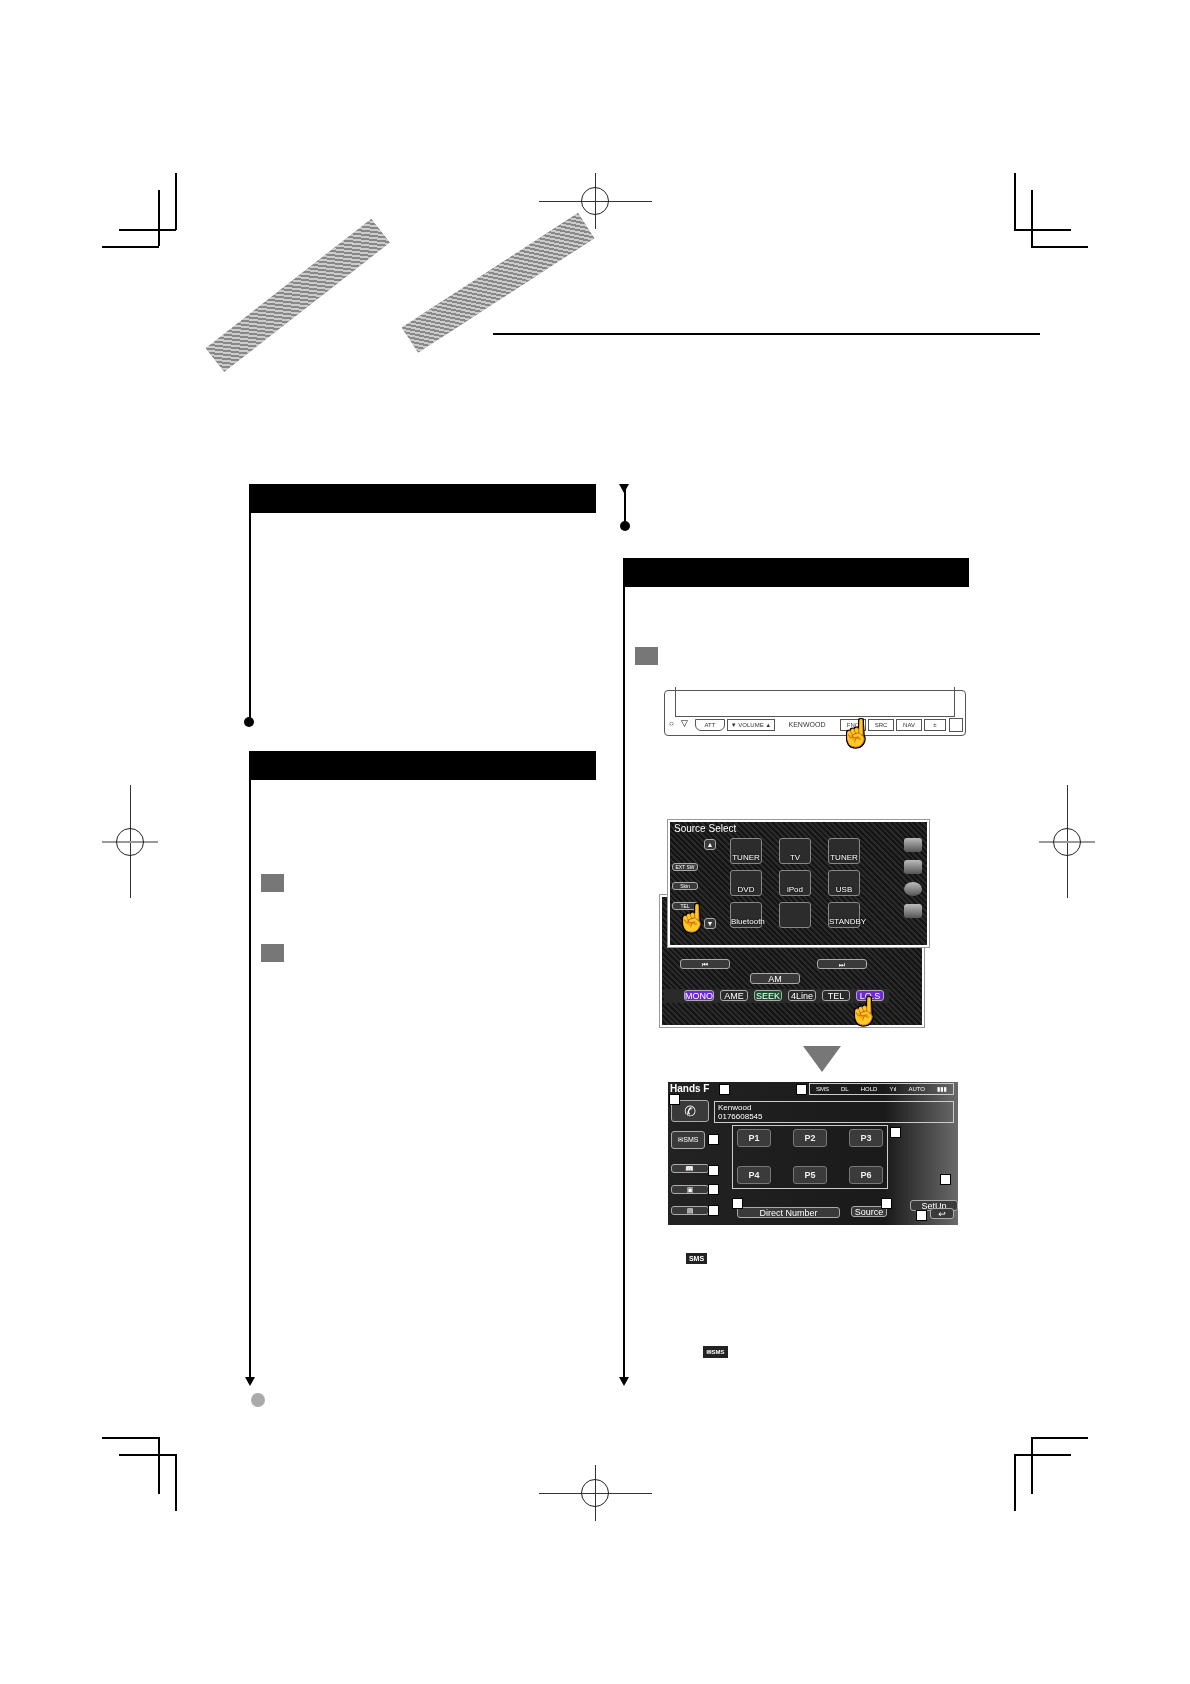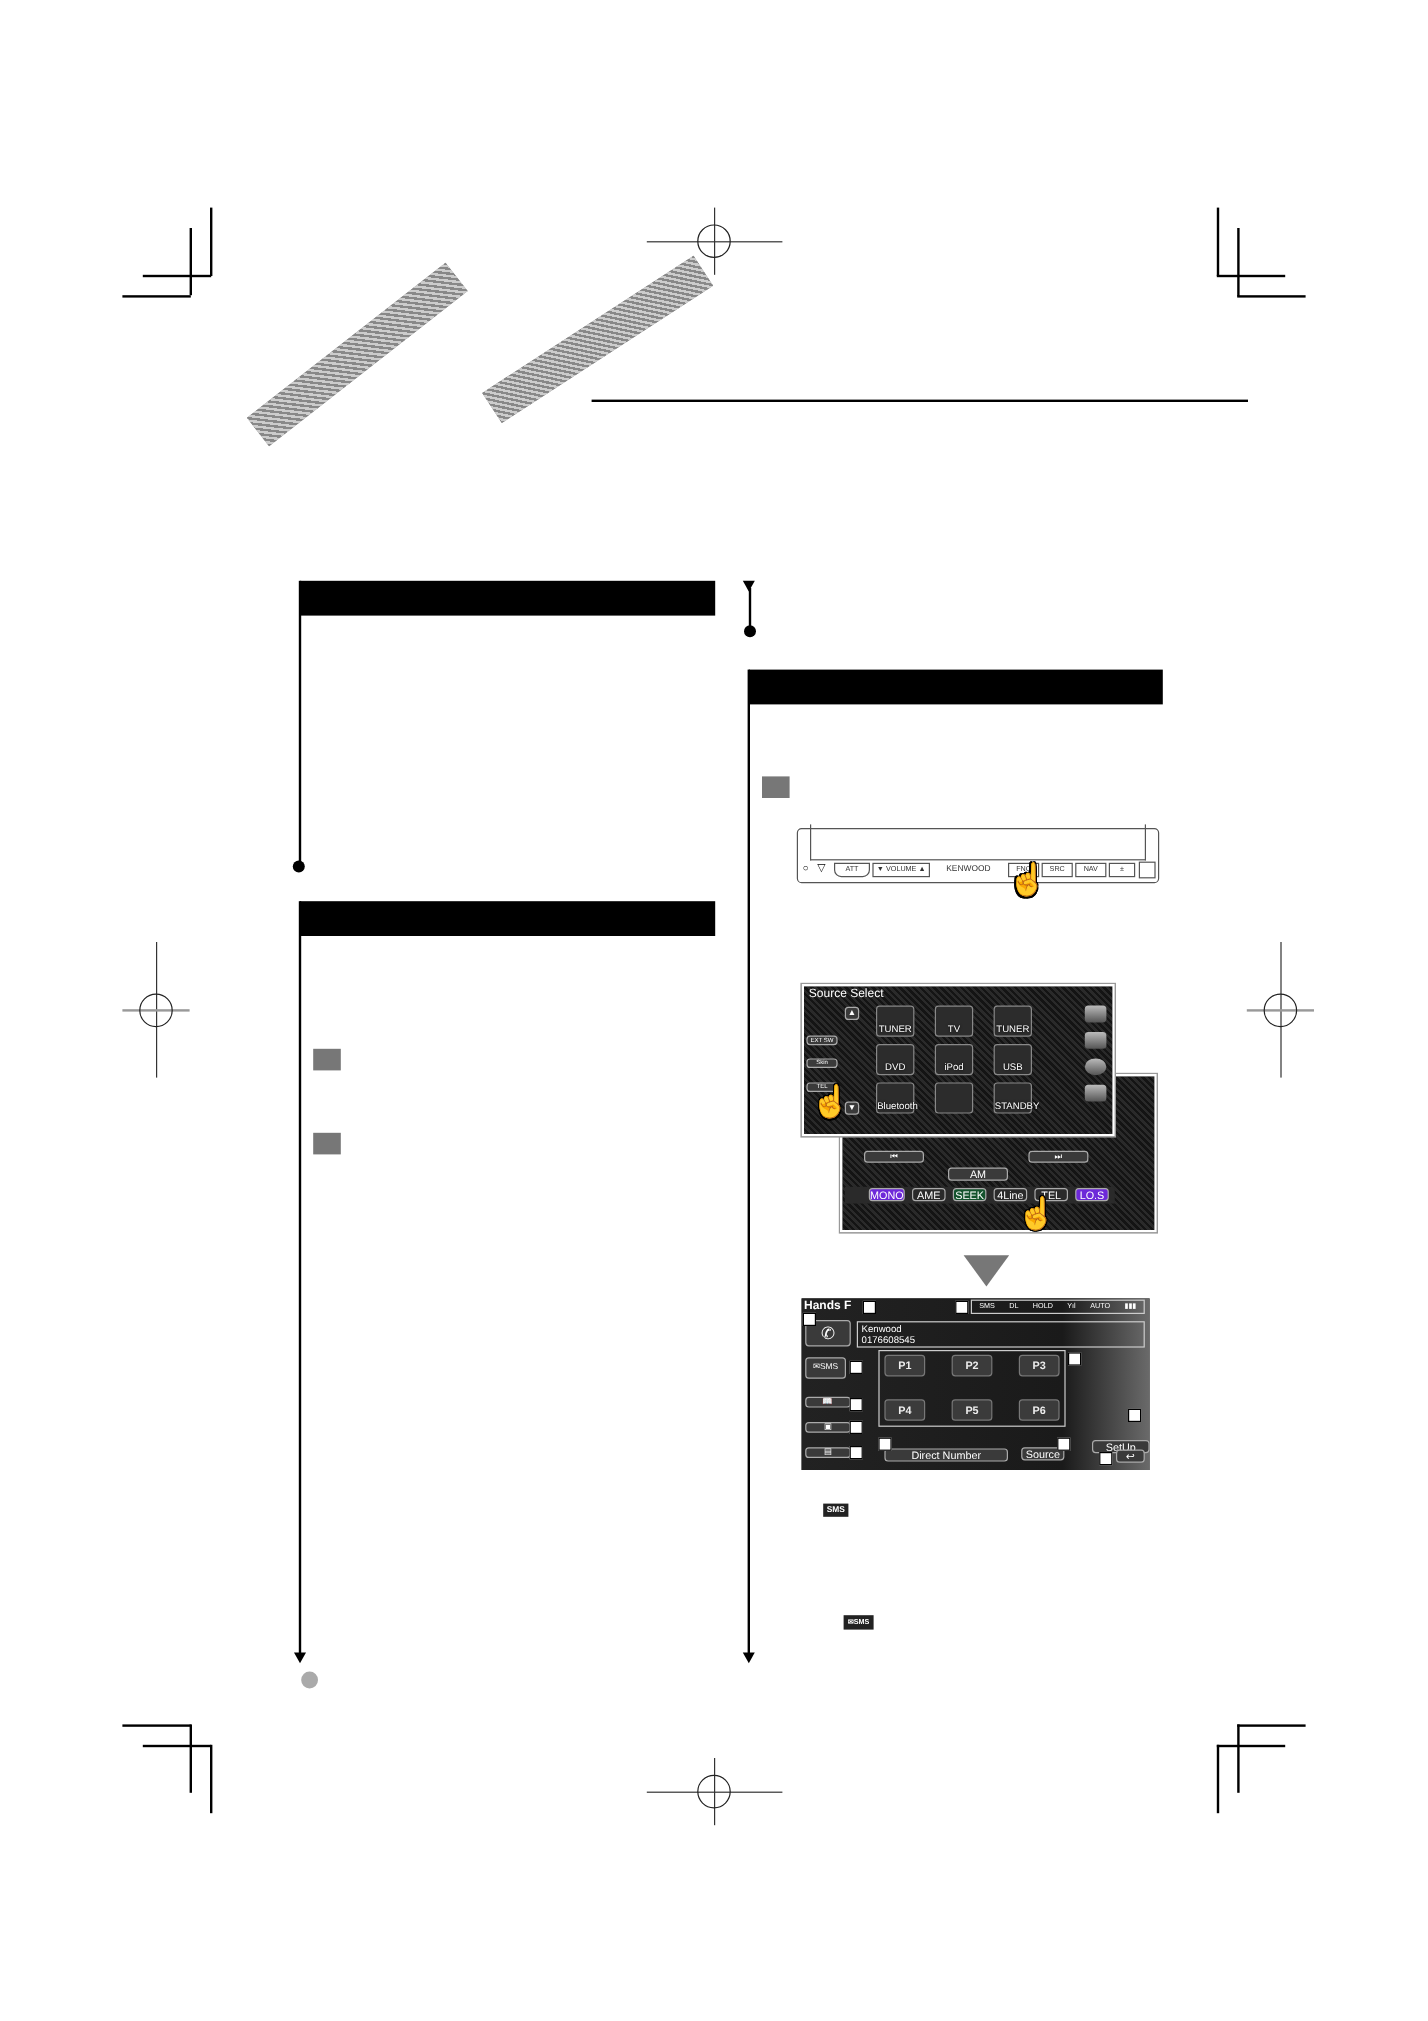--- a/index.html
+++ b/index.html
@@ -111,21 +111,21 @@
     <div class="fbtn" style="left:62px;width:48px">▼ <span>VOLUME</span> ▲</div>
     <div class="fbtn" style="left:112px;width:60px;font-size:7px;border:none">KENWOOD</div>
     <div class="fbtn" style="left:175px;width:26px">FNC</div>
     <div class="fbtn" style="left:203px;width:26px">SRC</div>
     <div class="fbtn" style="left:231px;width:26px">NAV</div>
     <div class="fbtn" style="left:259px;width:22px">±</div>
     <div class="abs" style="left:284px;top:27px;width:12px;height:12px;border:1px solid #555"></div>
   </div>
   <div class="hand" style="left:840px;top:720px">☝</div>
 
-  <div class="screen" style="left:700px;top:895px;width:260px;height:128px">
+  <div class="screen" style="left:660px;top:895px;width:260px;height:128px">
     <div class="btn" style="left:18px;top:62px;width:50px;height:10px;font-size:7px;line-height:9px">⏮</div>
     <div class="btn" style="left:155px;top:62px;width:50px;height:10px;font-size:7px;line-height:9px">⏭</div>
     <div class="btn" style="left:88px;top:76px;width:50px;height:11px;line-height:10px">AM</div>
     <div class="abs" style="left:2px;top:92px;width:225px;height:14px;background:#2a2a2a">
       <div class="btn" style="left:20px;top:1px;width:30px;height:11px;line-height:10px;background:#6d28d9">MONO</div>
       <div class="btn" style="left:56px;top:1px;width:28px;height:11px;line-height:10px;background:#2a2a2a">AME</div>
       <div class="btn" style="left:90px;top:1px;width:28px;height:11px;line-height:10px;background:#14532d">SEEK</div>
       <div class="btn" style="left:124px;top:1px;width:28px;height:11px;line-height:10px;background:#2a2a2a">4Line</div>
       <div class="btn" style="left:158px;top:1px;width:28px;height:11px;line-height:10px;background:#2a2a2a">TEL</div>
       <div class="btn" style="left:192px;top:1px;width:28px;height:11px;line-height:10px;background:#6d28d9">LO.S</div>

